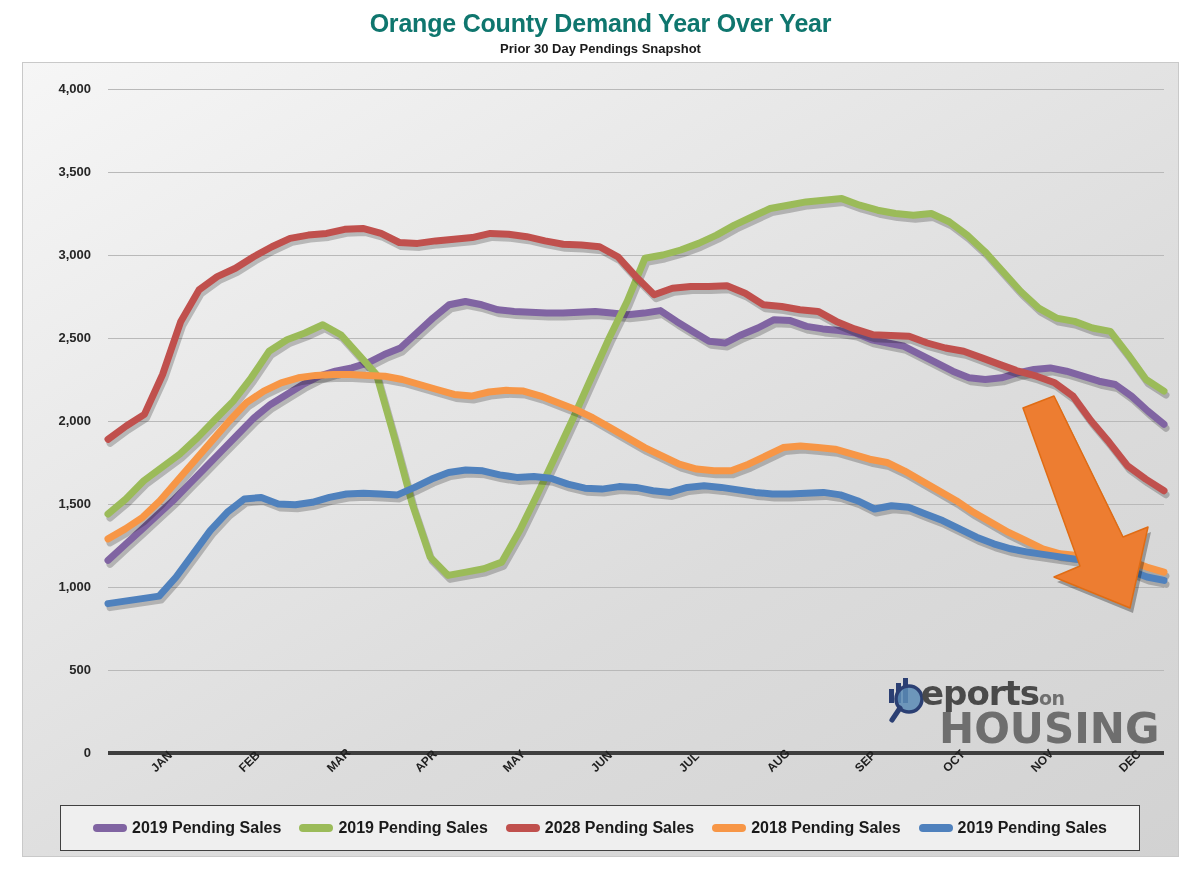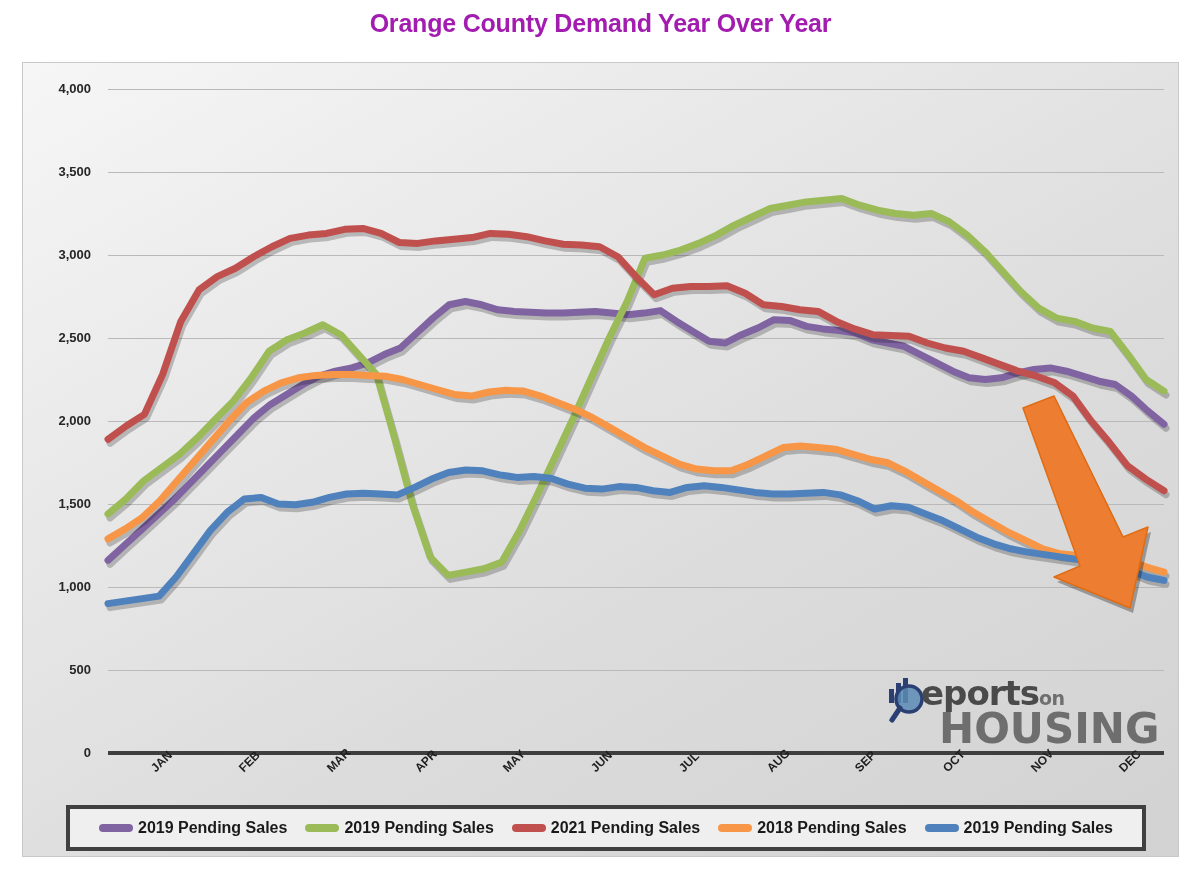--- a/index.html
+++ b/index.html
@@ -7,21 +7,21 @@
     width:1201px;height:896px;
     background:#ffffff;
     font-family:"Liberation Sans", sans-serif;
     overflow:hidden;
   }
   #root{position:relative;width:1201px;height:896px;}
 
   
   .title-block{position:absolute;left:0;top:8px;width:1201px;text-align:center;}
   .chart-title{
-    font-size:25px;font-weight:bold;color:#a21caf;letter-spacing:-0.2px;
+    font-size:25px;font-weight:bold;color:#0f766e;letter-spacing:-0.2px;
     line-height:30px;
   }
   .chart-subtitle{
     font-size:13px;font-weight:bold;color:#1a1a1a;margin-top:3px;line-height:16px;
   }
 
   
   .panel{
     position:absolute;left:22px;top:62px;width:1157px;height:795px;
     background:linear-gradient(150deg,#f6f6f6 0%,#eaeaea 28%,#dcdcdc 62%,#d2d2d2 100%);
@@ -70,39 +70,40 @@
     font-family:"DejaVu Sans", sans-serif;
   }
   .logo-housing{
     position:absolute;left:52px;top:33px;
     font-size:42px;font-weight:bold;color:#6e6e6e;letter-spacing:0px;
     font-family:"DejaVu Sans", sans-serif;white-space:nowrap;
   }
 
   
   .legend{
-    position:absolute;left:66px;top:805px;width:1080px;height:46px;
-    background:#efefef;border:4px solid #404040;box-sizing:border-box;
+    position:absolute;left:60px;top:805px;width:1080px;height:46px;
+    background:#efefef;border:1px solid #404040;box-sizing:border-box;
     display:flex;align-items:center;justify-content:center;gap:0px;
   }
   .legend-item{display:flex;align-items:center;margin:0 9px;}
   .legend-swatch{
     width:34px;height:8px;border-radius:4px;margin-right:5px;flex:none;
   }
   .legend-label{
     font-size:16px;font-weight:bold;color:#1a1a1a;white-space:nowrap;
   }
 </style>
 </head>
 <body>
 
 <div id="root">
 
   <div class="title-block">
     <div class="chart-title">Orange County Demand Year Over Year</div>
+    <div class="chart-subtitle">Prior 30 Day Pendings Snapshot</div>
   </div>
 
   <div class="panel">
 
     <div class="plot">
       <div id="gridlines">
           <div class="axis-line" style="top: 662px;"></div>
           <div class="gridline" style="top: 581px;"></div>
           <div class="gridline" style="top: 498px;"></div>
           <div class="gridline" style="top: 415px;"></div>
@@ -179,21 +180,21 @@
       <div class="legend-item">
         <span class="legend-swatch" style="background: rgb(128, 100, 162);"></span>
         <span class="legend-label">2019 Pending Sales</span>
       </div>
       <div class="legend-item">
         <span class="legend-swatch" style="background: rgb(155, 187, 89);"></span>
         <span class="legend-label">2019 Pending Sales</span>
       </div>
       <div class="legend-item">
         <span class="legend-swatch" style="background: rgb(192, 80, 77);"></span>
-        <span class="legend-label">2021 Pending Sales</span>
+        <span class="legend-label">2028 Pending Sales</span>
       </div>
       <div class="legend-item">
         <span class="legend-swatch" style="background: rgb(247, 150, 70);"></span>
         <span class="legend-label">2018 Pending Sales</span>
       </div>
       <div class="legend-item">
         <span class="legend-swatch" style="background: rgb(79, 129, 189);"></span>
         <span class="legend-label">2019 Pending Sales</span>
       </div>
     </div>

